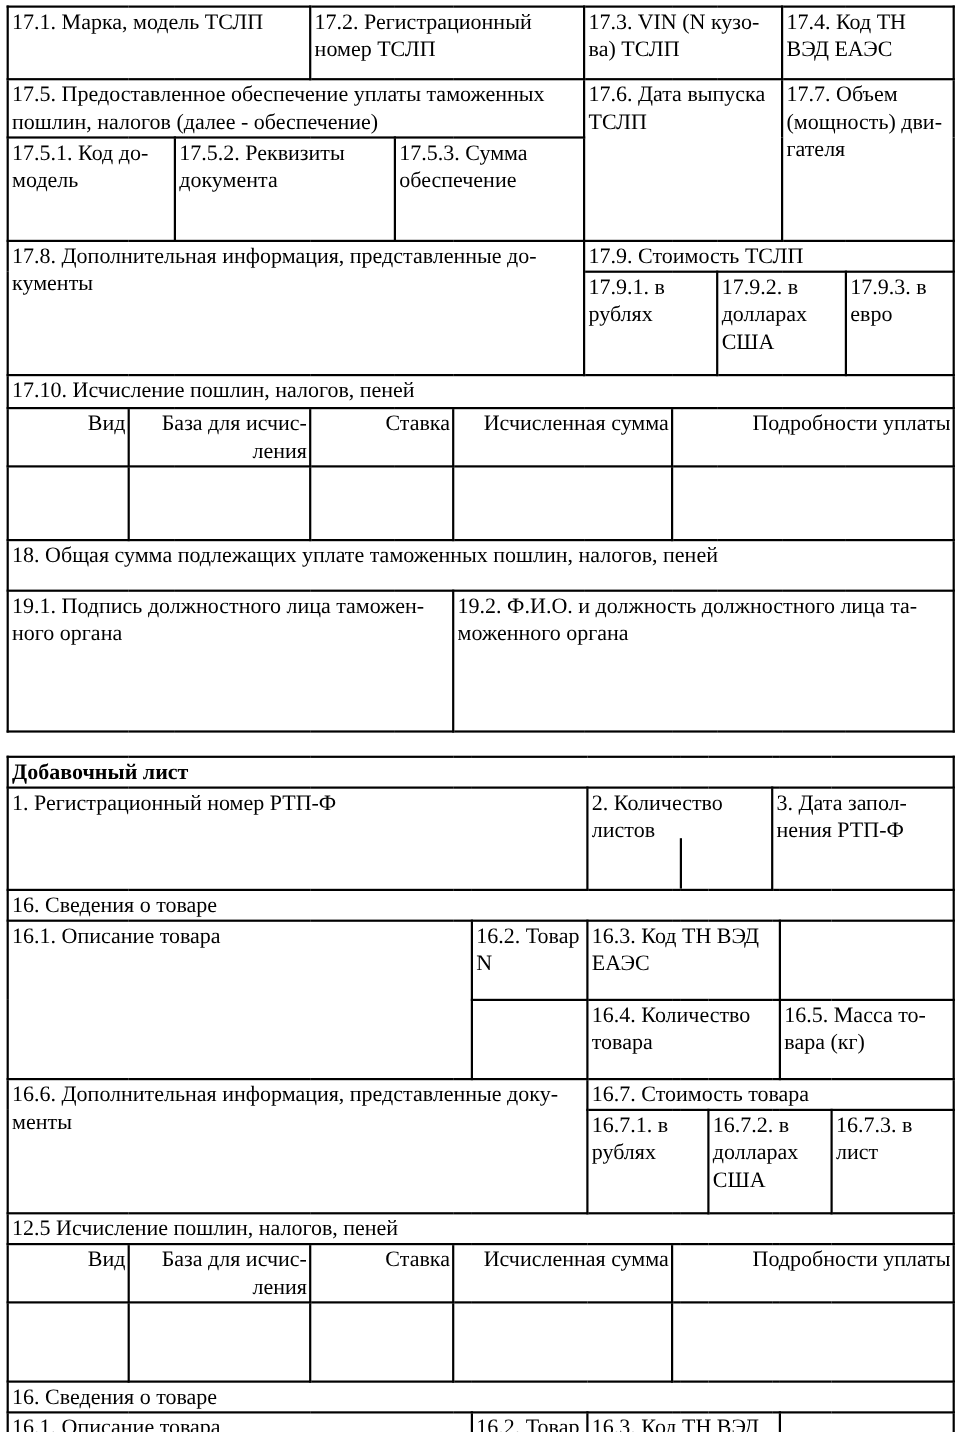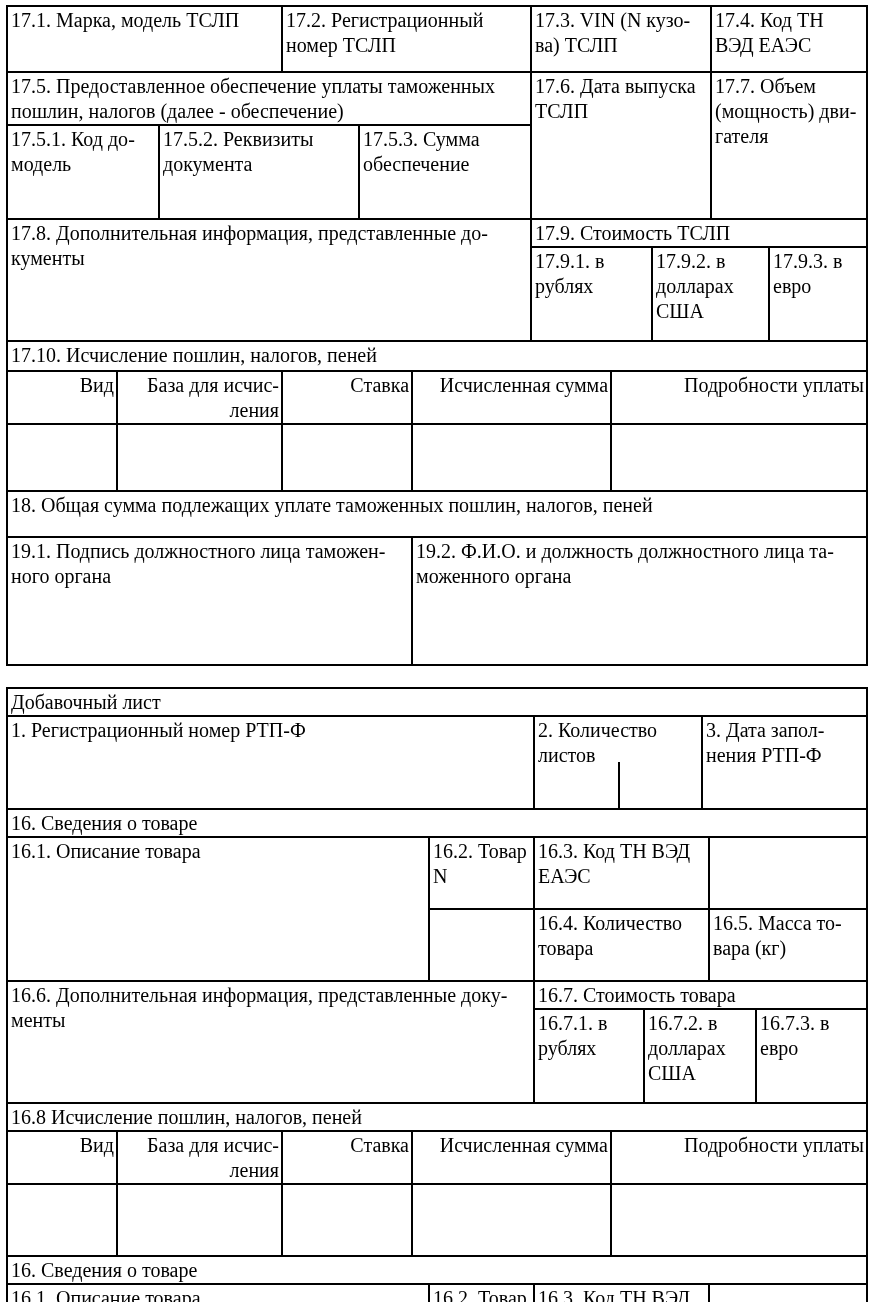--- a/index.html
+++ b/index.html
@@ -28,21 +28,21 @@
   td {
     border: 2px solid #000000;
     vertical-align: top;
     padding: 1px 3px 0 3px;
     overflow: hidden;
     word-wrap: break-word;
   }
   td.center { text-align: right; padding-left: 2px; padding-right: 2px; }
   td.noleft  { border-left: none; }
   td.rel { position: relative; }
-  td.bold { font-weight: normal; }
+  td.bold { font-weight: bold; }
   .partial-divider {
     position: absolute;
     left: 83px;
     bottom: 0;
     width: 2px;
     height: 46px;
     background: #000000;
   }
 </style>
 </head>
@@ -158,24 +158,24 @@
       <td colspan="5">16.4. Количество товара</td>
       <td colspan="2">16.5. Масса то­вара (кг)</td>
     </tr>
     <tr style="height:24px">
       <td colspan="5" rowspan="2">16.6. Дополнительная информация, представленные доку­менты</td>
       <td colspan="7">16.7. Стоимость товара</td>
     </tr>
     <tr style="height:94px">
       <td colspan="3">16.7.1. в рублях</td>
       <td colspan="3">16.7.2. в долларах США</td>
-      <td>16.7.3. в евро</td>
+      <td>16.7.3. в лист</td>
     </tr>
     <tr style="height:25px">
-      <td colspan="12">16.8 Исчисление пошлин, налогов, пеней</td>
+      <td colspan="12">12.5 Исчисление пошлин, налогов, пеней</td>
     </tr>
     <tr style="height:49px">
       <td class="center">Вид</td>
       <td class="center">База для исчис­ления</td>
       <td class="center">Ставка</td>
       <td colspan="3" class="center">Исчисленная сумма</td>
       <td colspan="6" class="center">Подробности уплаты</td>
     </tr>
     <tr style="height:72px">
       <td></td>

